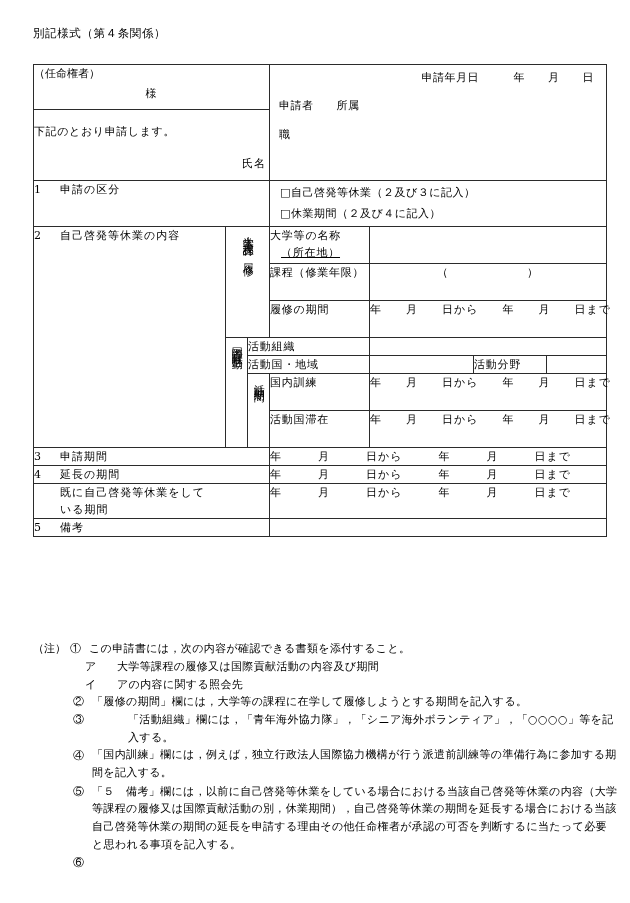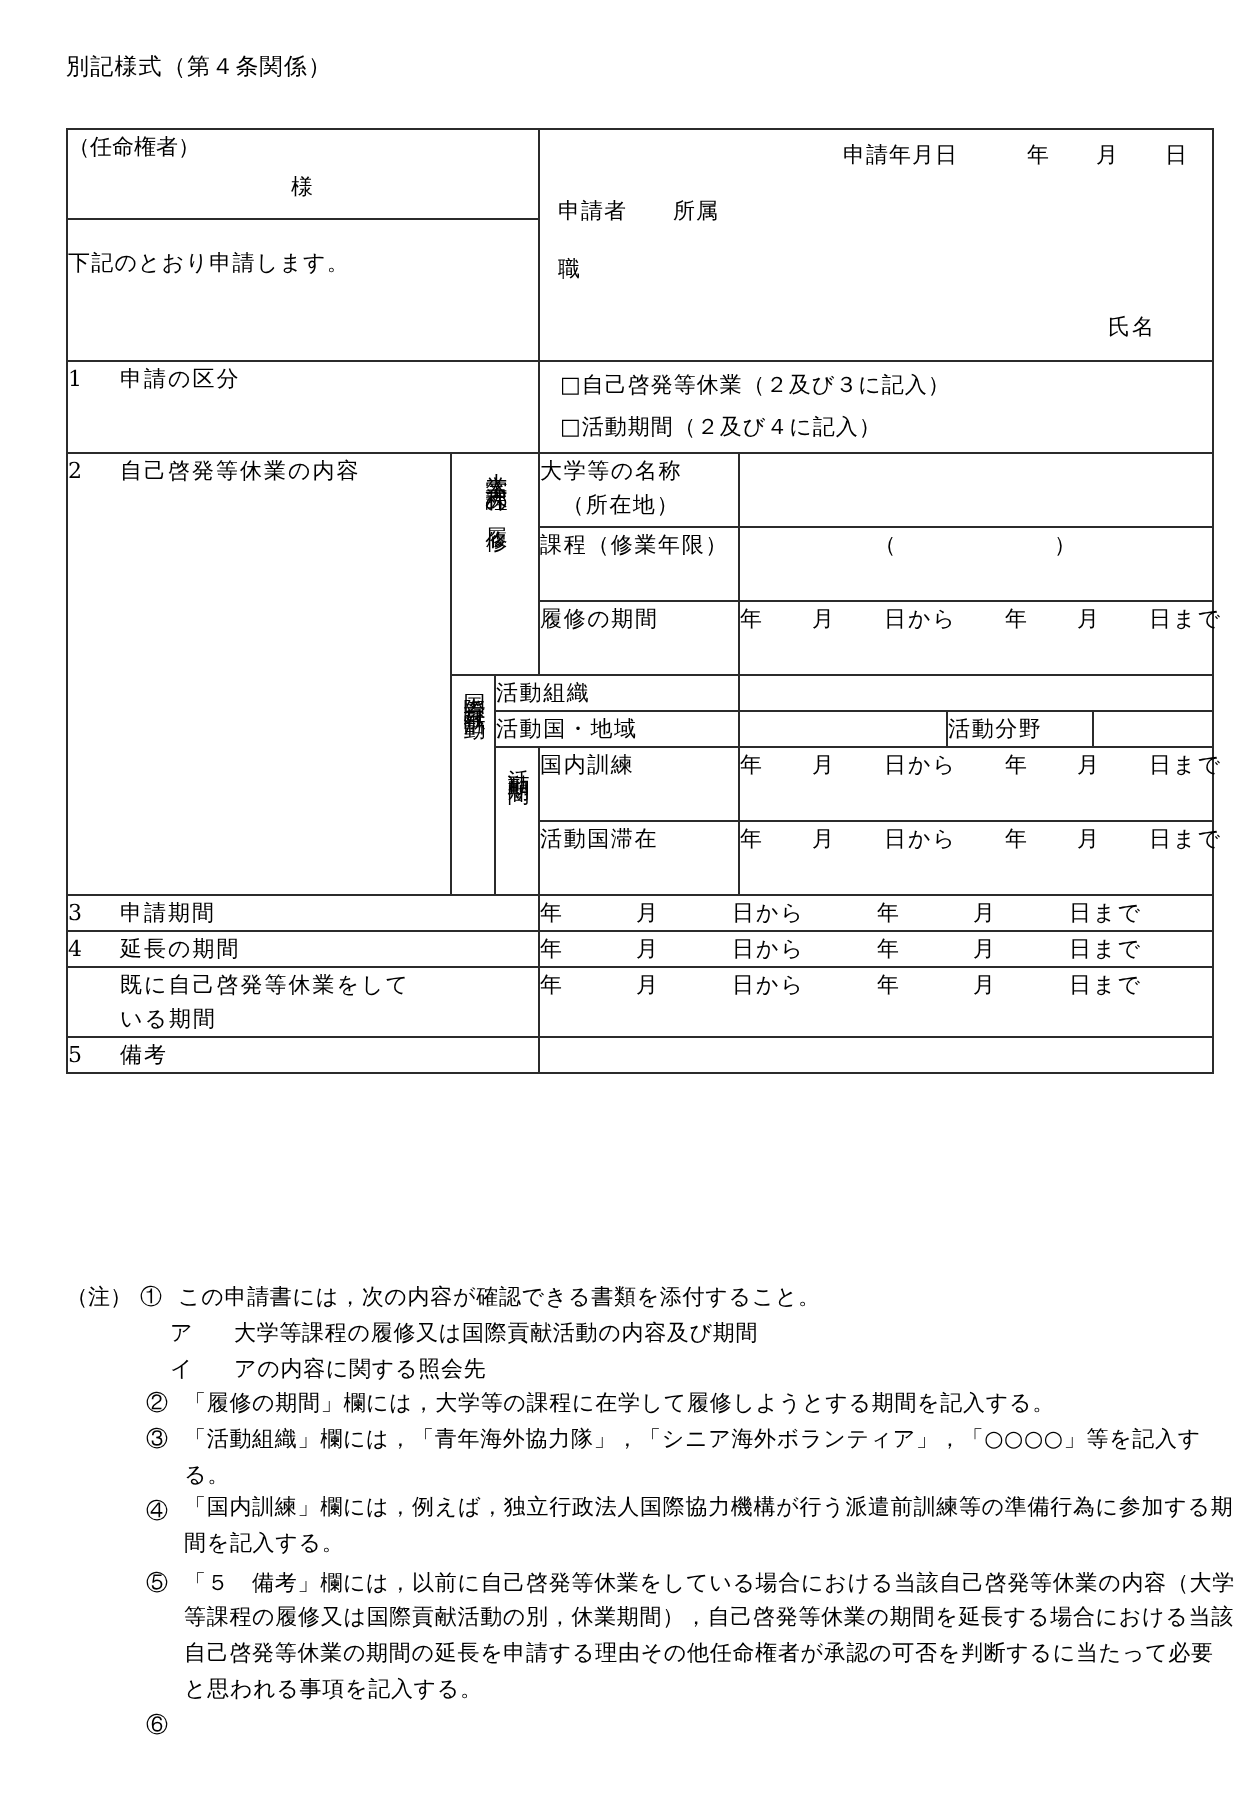--- a/index.html
+++ b/index.html
@@ -84,21 +84,21 @@
     letter-spacing: 0.5px;
     white-space: nowrap;
   }
   .appl-row2 {
     padding: 12px 0 0 9px;
     letter-spacing: 0.5px;
     white-space: nowrap;
   }
   .name-row {
     padding: 12px 0 0 0;
-    text-align: right;
+    text-align: left;
     letter-spacing: 1px;
     position: relative;
     left: -28px;
   }
 
   
   .rowlabel {
     padding: 4px 0 4px 7px;
     white-space: nowrap;
     letter-spacing: 0.4px;
@@ -130,21 +130,21 @@
     line-height: 1.05;
     letter-spacing: 2.5px;
     font-size: 11px;
   }
 
   .sublabel {
     padding: 4px 0 4px 7px;
     letter-spacing: 0.8px;
     white-space: nowrap;
   }
-  .sublabel .ind { padding-left: 11px; display: block; }
+  .sublabel .ind { padding-left: 11px; display: block; text-decoration: underline; }
 
   .daterange {
     padding: 4px 10px 4px 0;
     letter-spacing: 1px;
     white-space: nowrap;
   }
   .parens {
     padding: 4px 0 4px 0;
     text-align: center;
     letter-spacing: 1px;
@@ -223,21 +223,21 @@
           <div style="padding-top:13px;letter-spacing:0.6px;">下記のとおり申請します。</div>
         </td>
       </tr>
 
       <tr>
         <td class="rowlabel" colspan="3">
           <span class="num">1</span><span class="txt">申請の区分</span>
         </td>
         <td colspan="4">
           <div class="checkline">□自己啓発等休業（２及び３に記入）</div>
-          <div class="checkline">□活動期間（２及び４に記入）</div>
+          <div class="checkline">□休業期間（２及び４に記入）</div>
         </td>
       </tr>
 
       <tr>
         <td class="rowlabel" rowspan="7">
           <span class="num">2</span><span class="txt">自己啓発等休業の内容</span>
         </td>
         <td class="vcell" rowspan="3" colspan="2">
           <span class="vtext">大学等課程の履修</span>
         </td>
@@ -352,21 +352,21 @@
       <span>アの内容に関する照会先</span>
     </div>
 
     <div class="note">
       <span class="note-head" style="padding:0 8px 0 40px;">②</span>
       <span class="note-body nw">「履修の期間」欄には，大学等の課程に在学して履修しようとする期間を記入する。</span>
     </div>
 
     <div class="note" style="align-items:flex-start;">
       <span class="note-head" style="padding:0 8px 0 40px;">③</span>
-      <span class="note-body" style="max-width:520px;text-indent:0;">「活動組織」欄には，「青年海外協力隊」，「シニア海外ボランティア」，「○○○○」等を記入する。</span>
+      <span class="note-body" style="max-width:520px;text-indent:0;margin-left:36px;">「活動組織」欄には，「青年海外協力隊」，「シニア海外ボランティア」，「○○○○」等を記入する。</span>
     </div>
 
     <div class="note" style="align-items:flex-start;">
       <span class="note-head" style="padding:0 8px 0 40px;">④</span>
       <span class="note-body" style="max-width:525px;font-family:Liberation Mono, monospace;">「国内訓練」欄には，例えば，独立行政法人国際協力機構が行う派遣前訓練等の準備行為に参加する期間を記入する。</span>
     </div>
 
     <div class="note" style="align-items:flex-start;">
       <span class="note-head" style="padding:0 8px 0 40px;">⑤</span>
       <span class="note-body" style="max-width:528px;">「５　備考」欄には，以前に自己啓発等休業をしている場合における当該自己啓発等休業の内容（大学等課程の履修又は国際貢献活動の別，休業期間），自己啓発等休業の期間を延長する場合における当該自己啓発等休業の期間の延長を申請する理由その他任命権者が承認の可否を判断するに当たって必要と思われる事項を記入する。</span>

